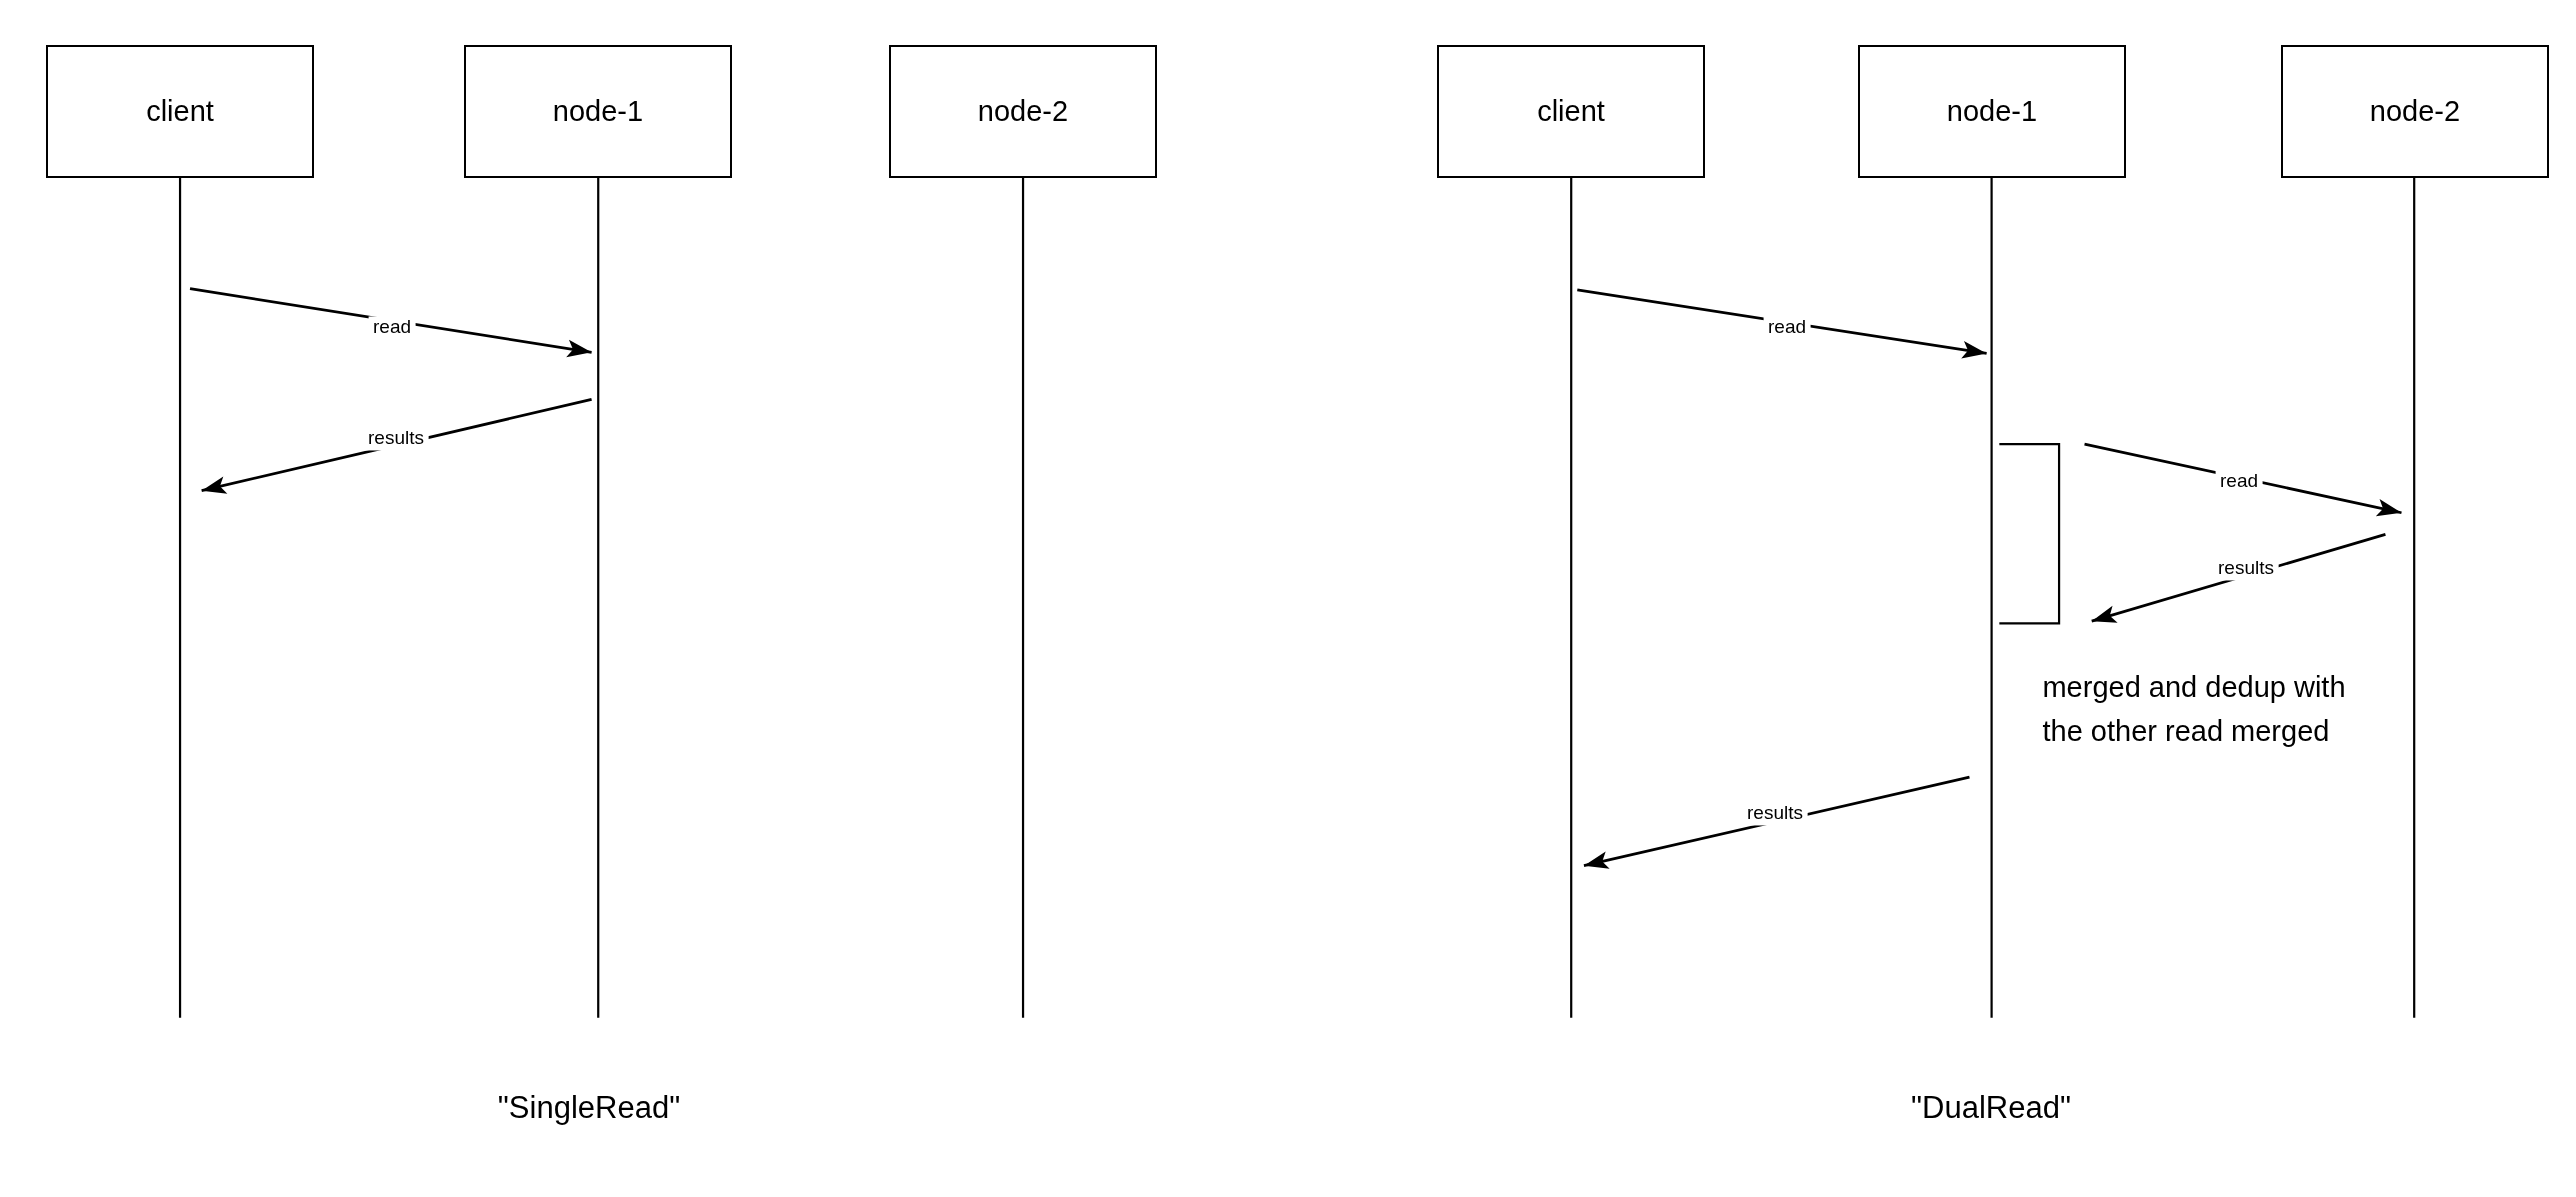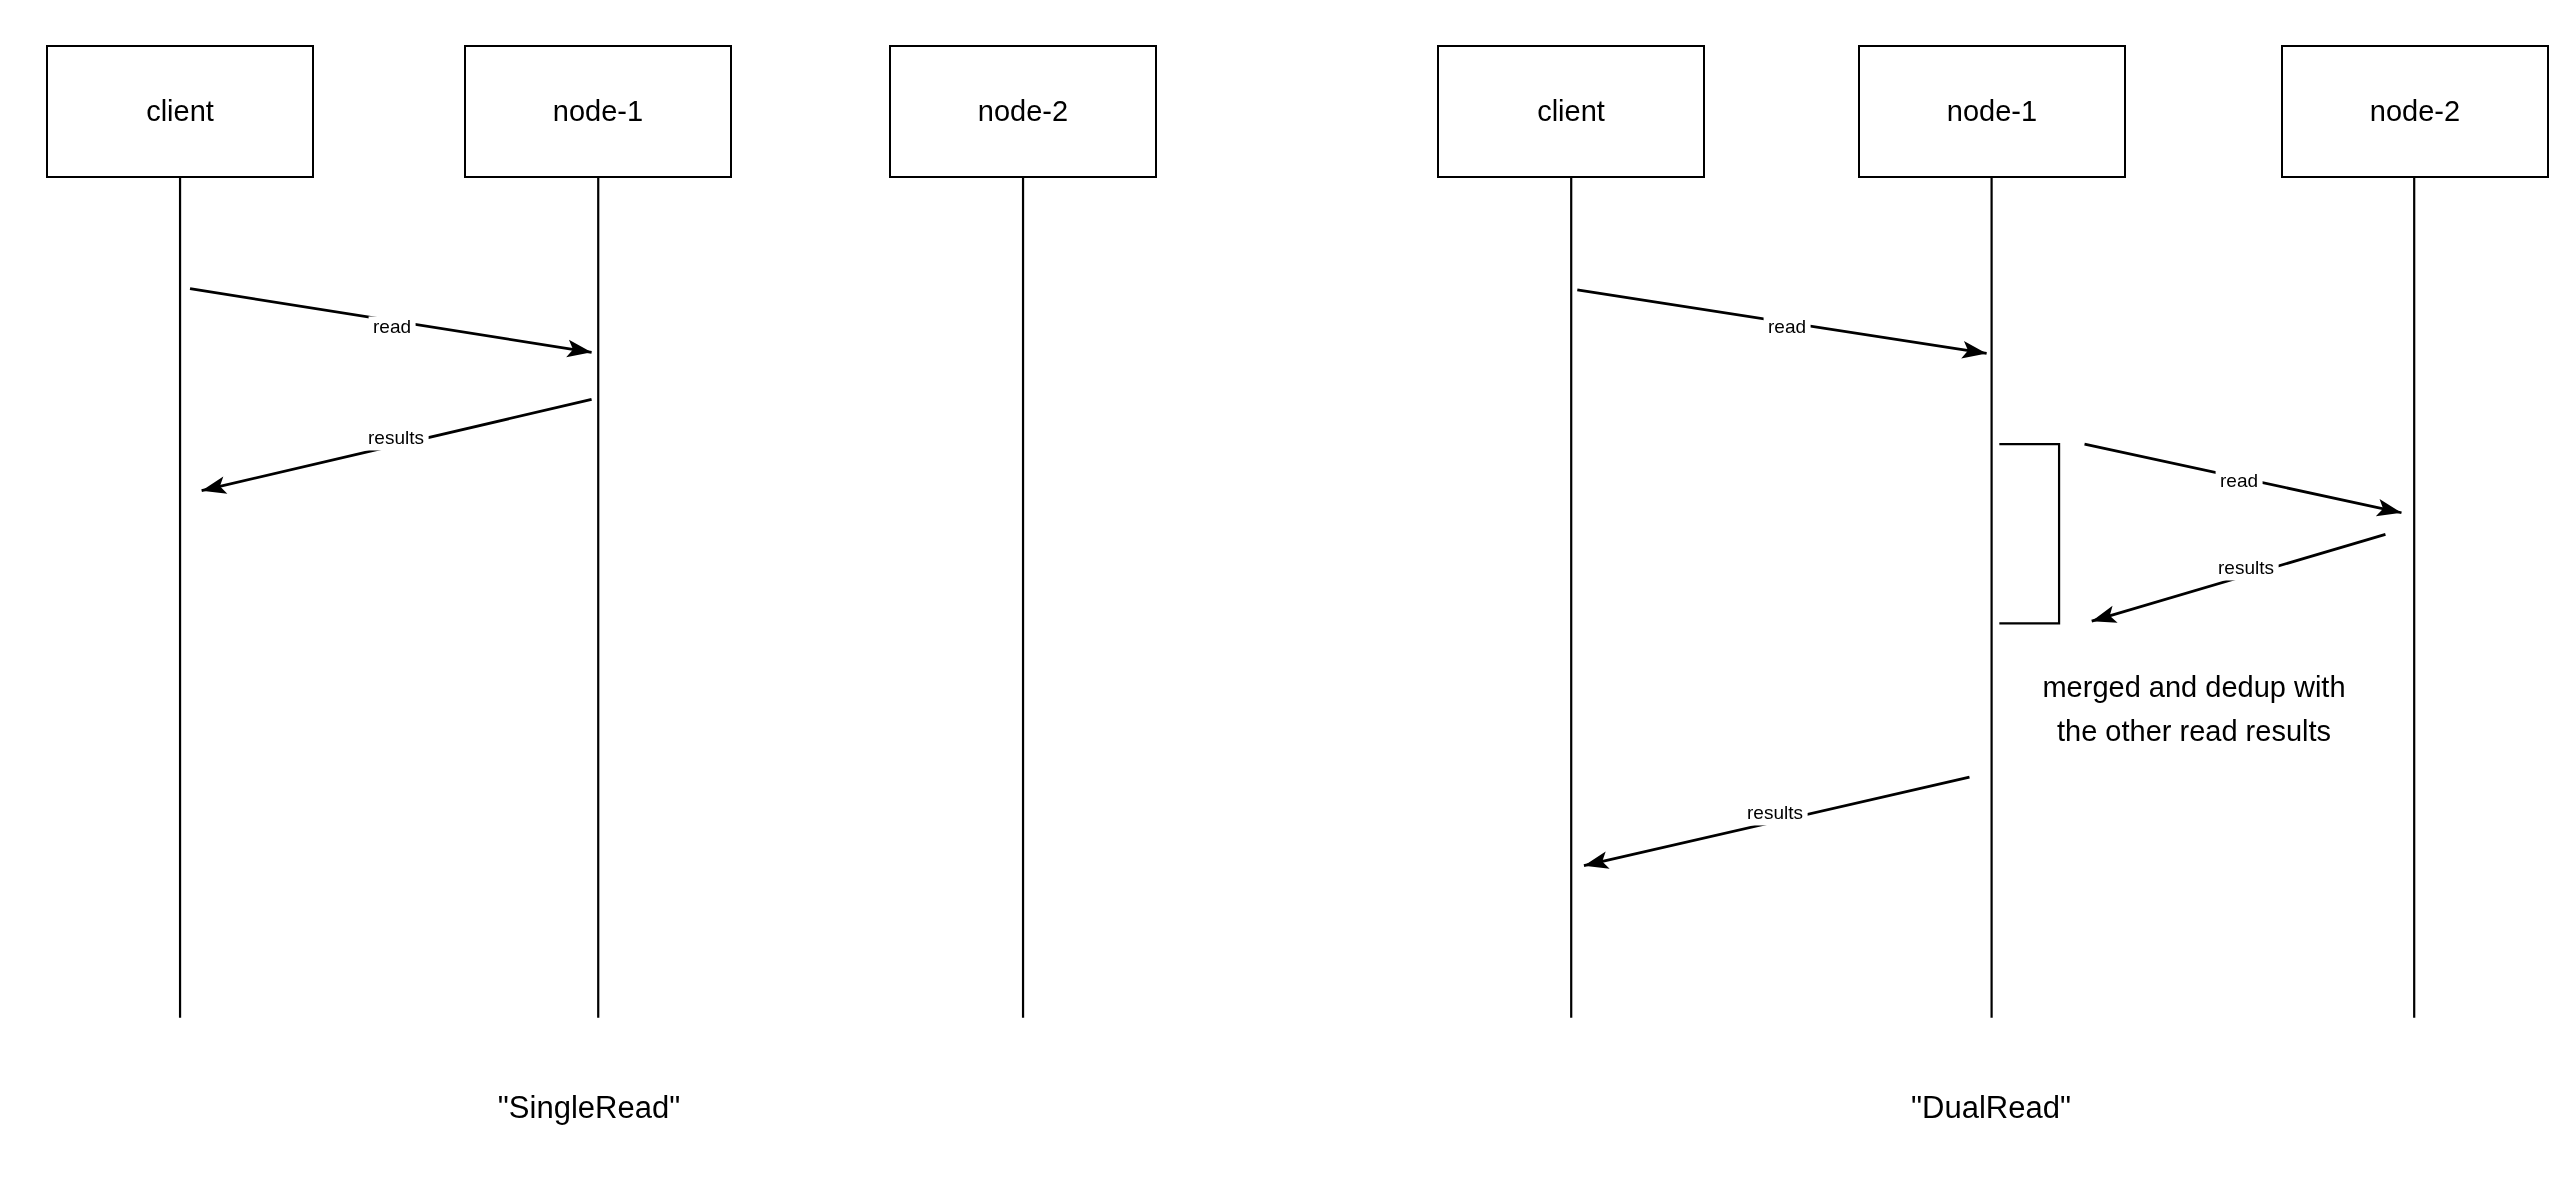--- a/index.html
+++ b/index.html
@@ -44,21 +44,21 @@
     padding: 1.1px 4.4px;
     font-size: 19px;
     line-height: 1.1;
     white-space: nowrap;
   }
   .note {
     position: absolute;
     transform: translate(-50%, -50%);
     font-size: 29px;
     line-height: 44px;
-    text-align: center;
+    text-align: left;
     white-space: nowrap;
   }
   .caption {
     position: absolute;
     transform: translate(-50%, -50%);
     font-size: 31px;
     line-height: 1;
     white-space: nowrap;
   }
 </style>
@@ -105,20 +105,20 @@
   <div class="msg-label" style="left:392px; top:328px;">read</div>
   <div class="msg-label" style="left:396px; top:439px;">results</div>
 
   <div class="msg-label" style="left:1787px; top:328px;">read</div>
   <div class="msg-label" style="left:2239px; top:482px;">read</div>
   <div class="msg-label" style="left:2246px; top:569px;">results</div>
   <div class="msg-label" style="left:1775px; top:814px;">results</div>
 
   <div class="note" style="left:2194px; top:709px;">
     <div>merged and dedup with</div>
-    <div>the other read results</div>
+    <div>the other read merged</div>
   </div>
 
   <div class="caption" style="left:589px; top:1107px;">"SingleRead"</div>
   <div class="caption" style="left:1991px; top:1107px;">"DualRead"</div>
 
 </div>
 
 
 </body></html>

